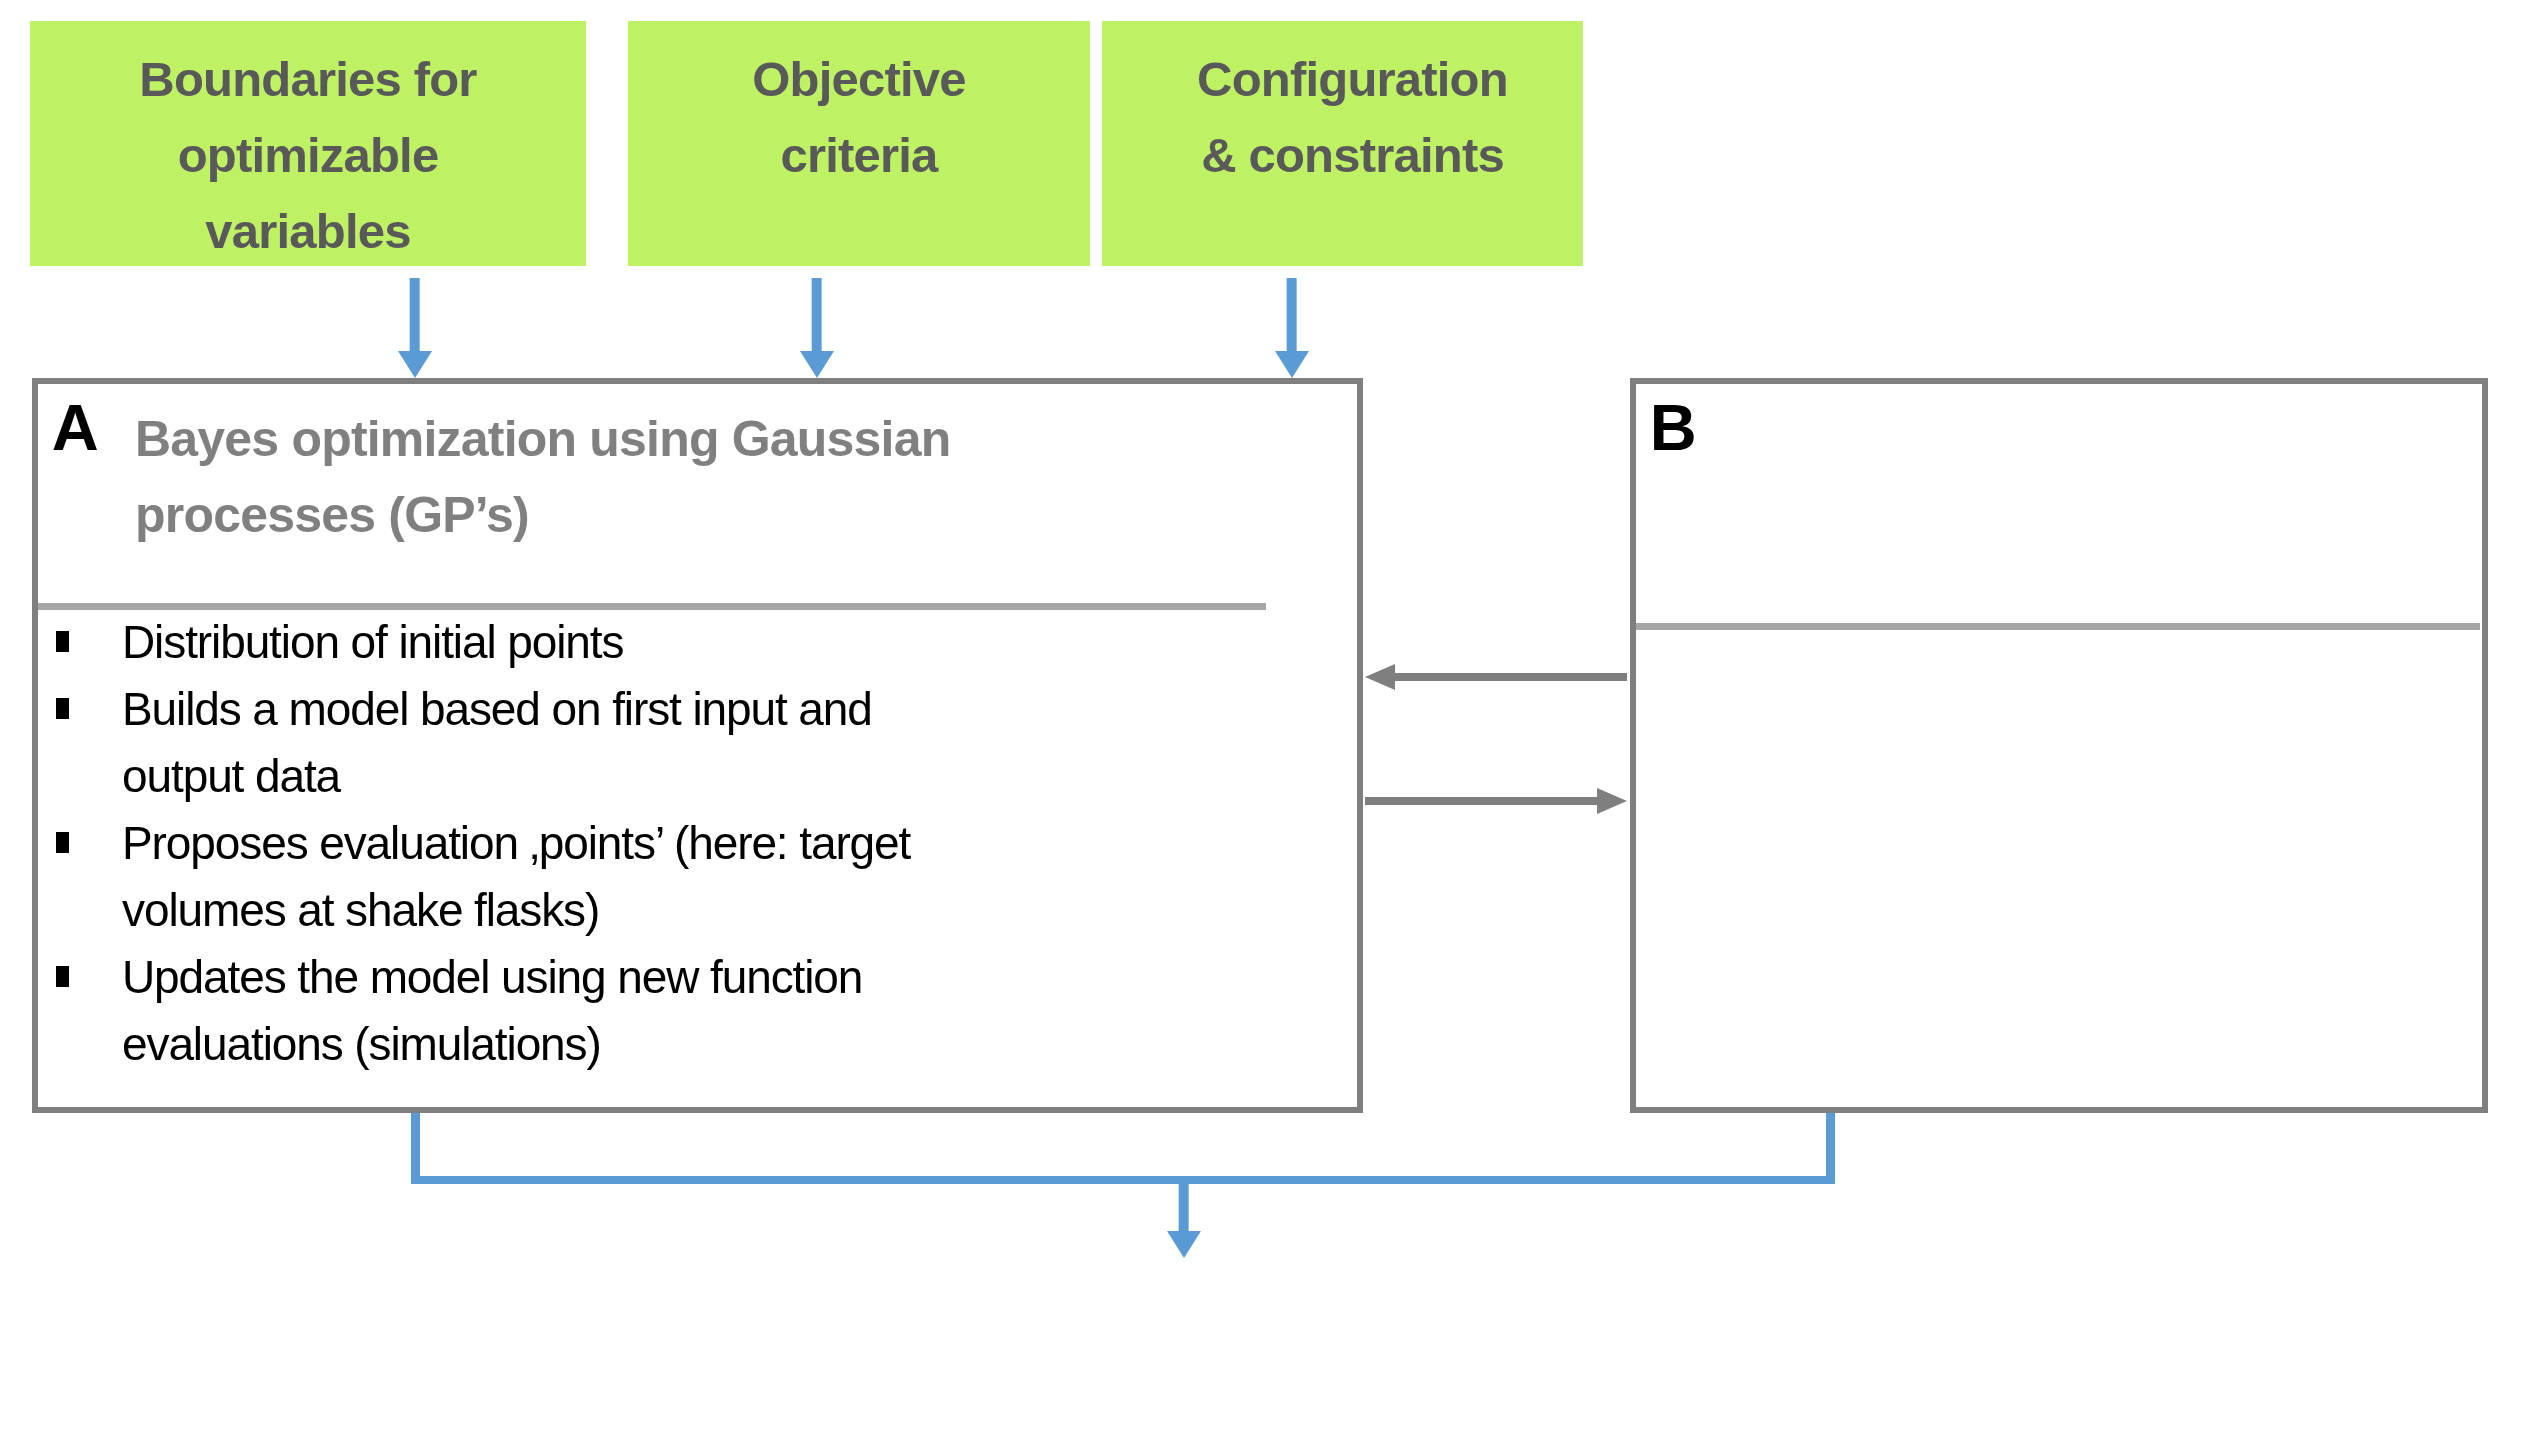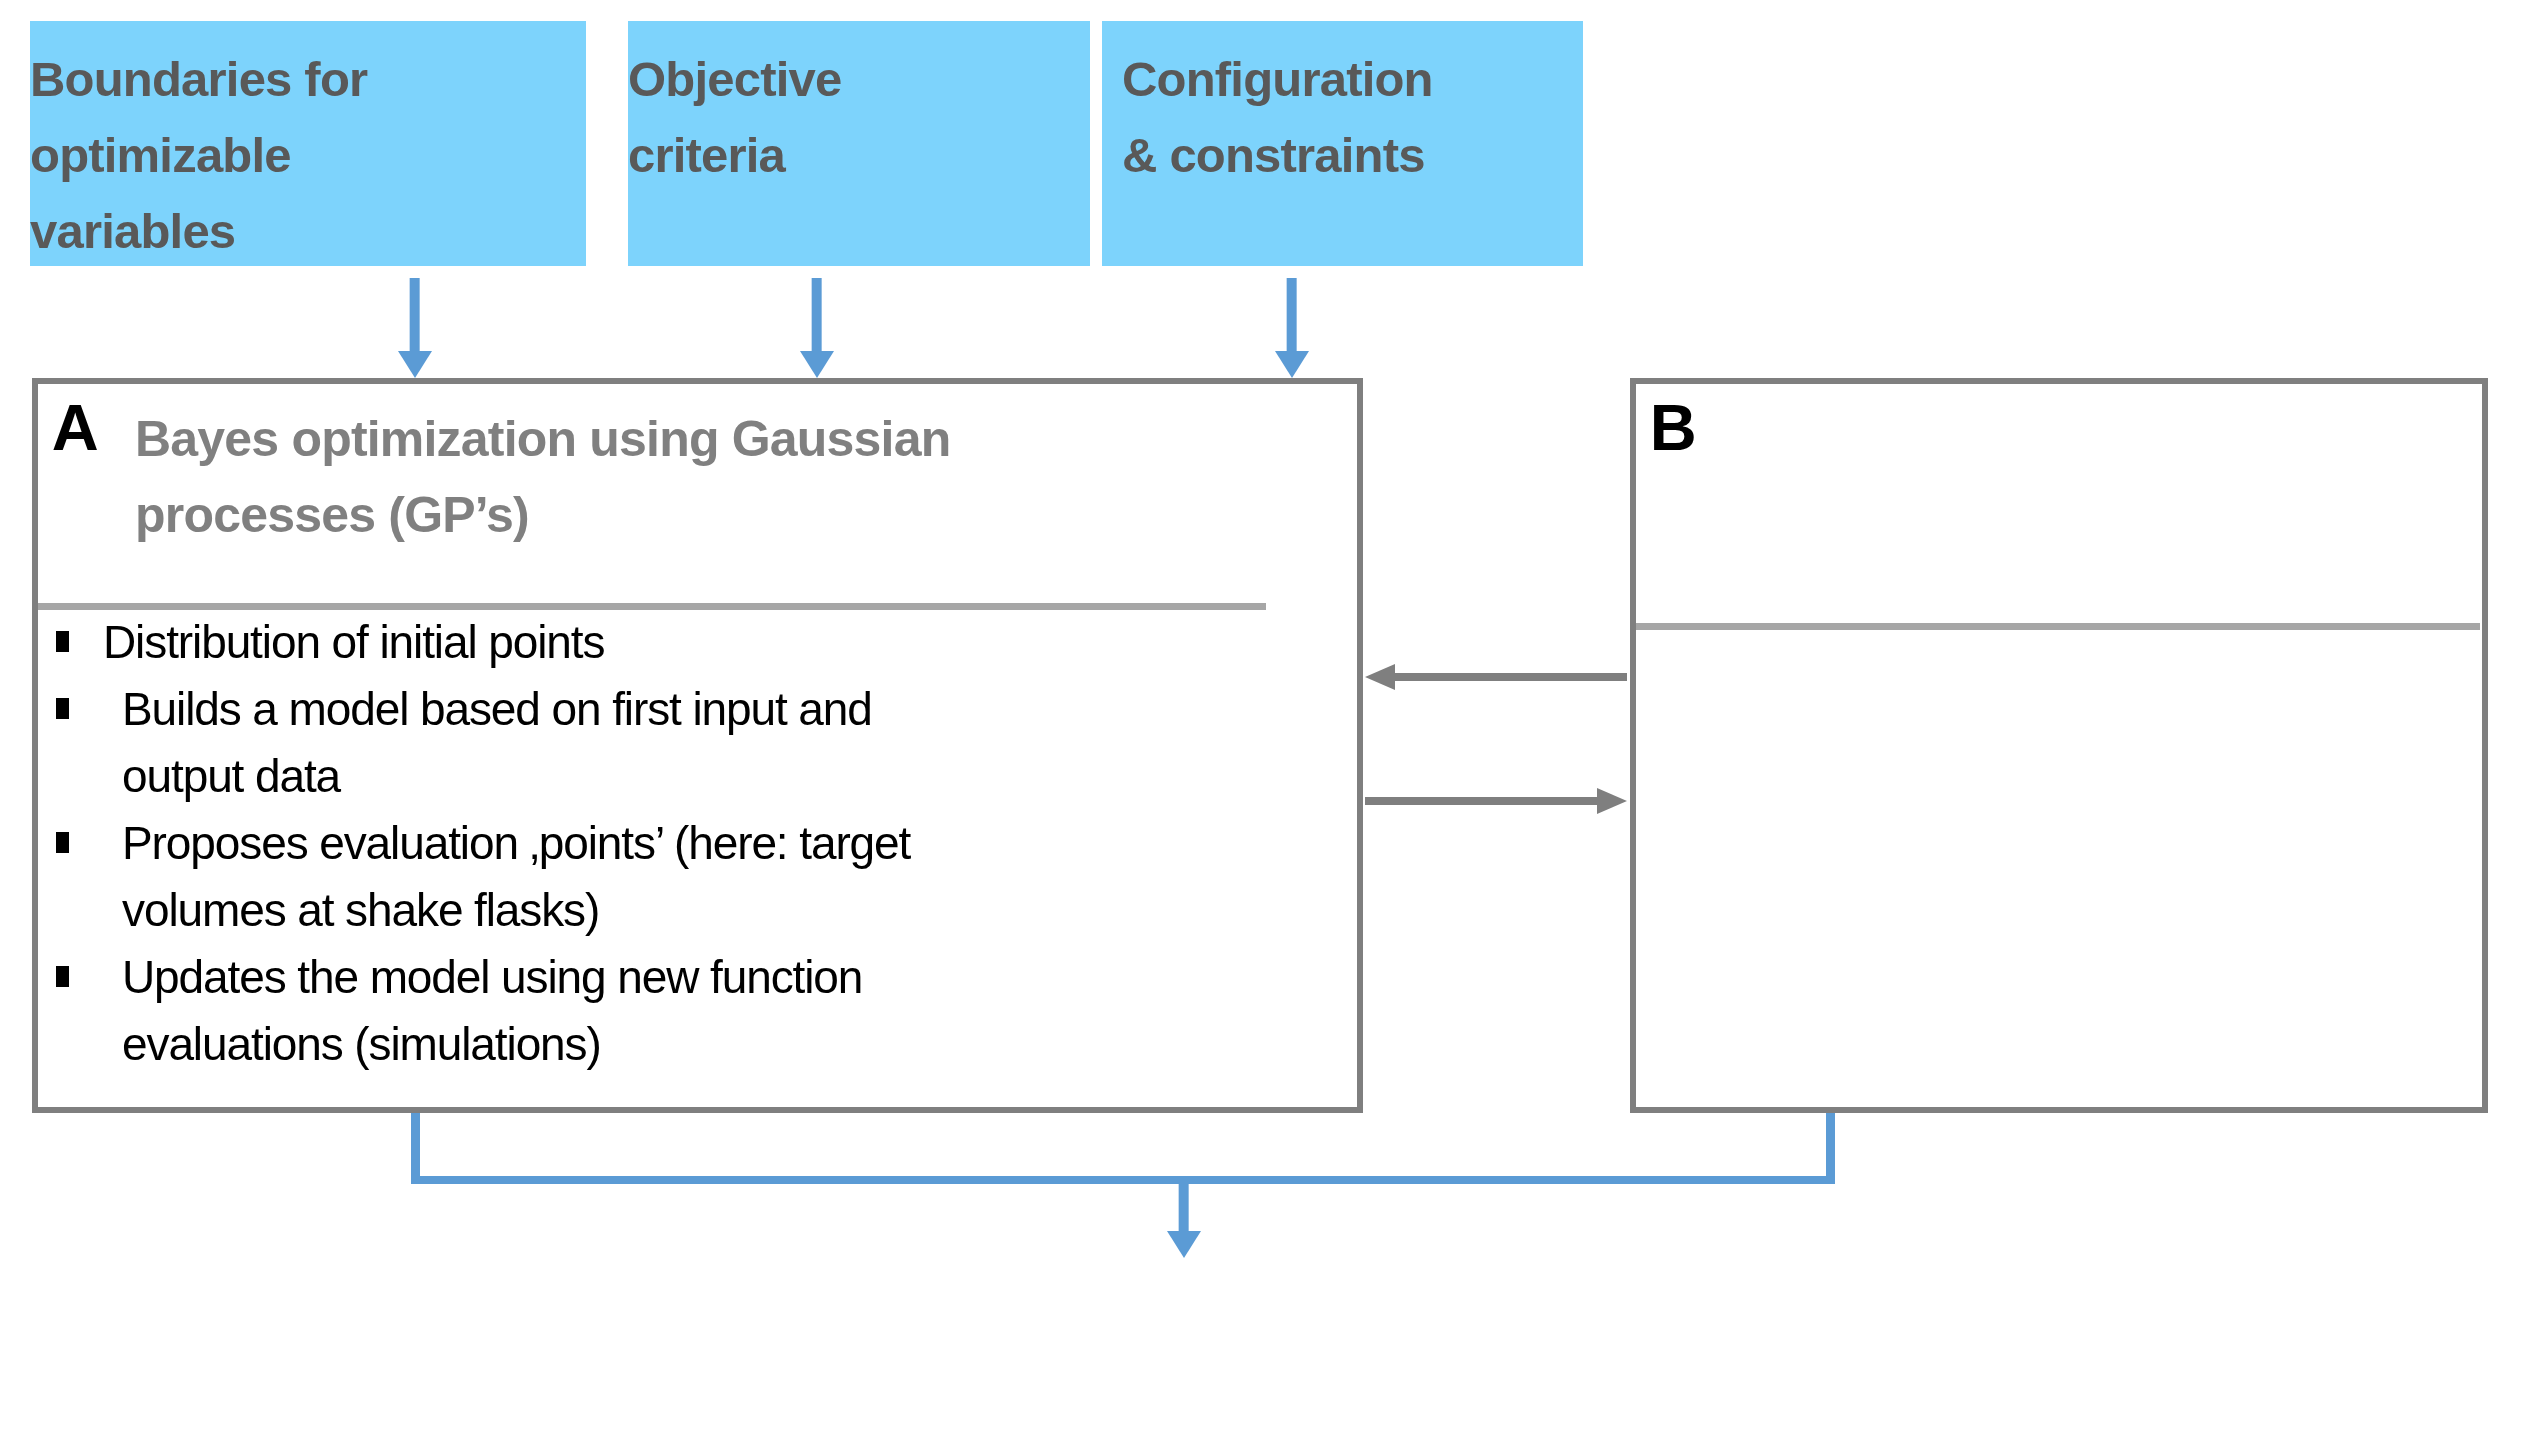--- a/index.html
+++ b/index.html
@@ -8,26 +8,26 @@
     width:2538px;height:1451px;
     background:#ffffff;
     font-family:"Liberation Sans",sans-serif;
     overflow:hidden;
   }
   .abs{position:absolute;}
   .pre{white-space:pre-line;}
 
   
   .io-box{
-    background:#7dd3fc;
+    background:#bef264;
     color:#595959;
     font-weight:bold;
     font-size:49px;
     line-height:76px;
-    text-align:left;
+    text-align:center;
     letter-spacing:-0.8px;
     box-sizing:border-box;
     padding-top:20px;
   }
 
   
   .frame-box{
     background:#ffffff;
     border:6.9px solid #7f7f7f;
     box-sizing:border-box;
@@ -122,21 +122,21 @@
 
   <div class="abs frame-box" style="left:32px;top:378px;width:1331px;height:735px;">
     <div class="abs frame-letter" style="left:13.7px;top:10.7px;">A</div>
     <div class="abs frame-title pre" style="left:97px;top:17px;width:1188px;">Bayes optimization using Gaussian
 processes (GP’s)</div>
     <div class="abs divider" style="left:0px;top:219px;width:1228px;"></div>
 
     <div class="abs" style="left:18px;top:225px;width:1279px;">
       <div class="bullet-row">
         <div class="bullet-marker"></div>
-        <div class="bullet-text pre" style="margin-left:34px;">Distribution of initial points</div>
+        <div class="bullet-text pre" style="margin-left:53px;">Distribution of initial points</div>
       </div>
       <div class="bullet-row">
         <div class="bullet-marker"></div>
         <div class="bullet-text pre" style="margin-left:53px;">Builds a model based on first input and
 output data</div>
       </div>
       <div class="bullet-row">
         <div class="bullet-marker"></div>
         <div class="bullet-text pre" style="margin-left:53px;">Proposes evaluation ‚points’ (here: target
 volumes at shake flasks)</div>

